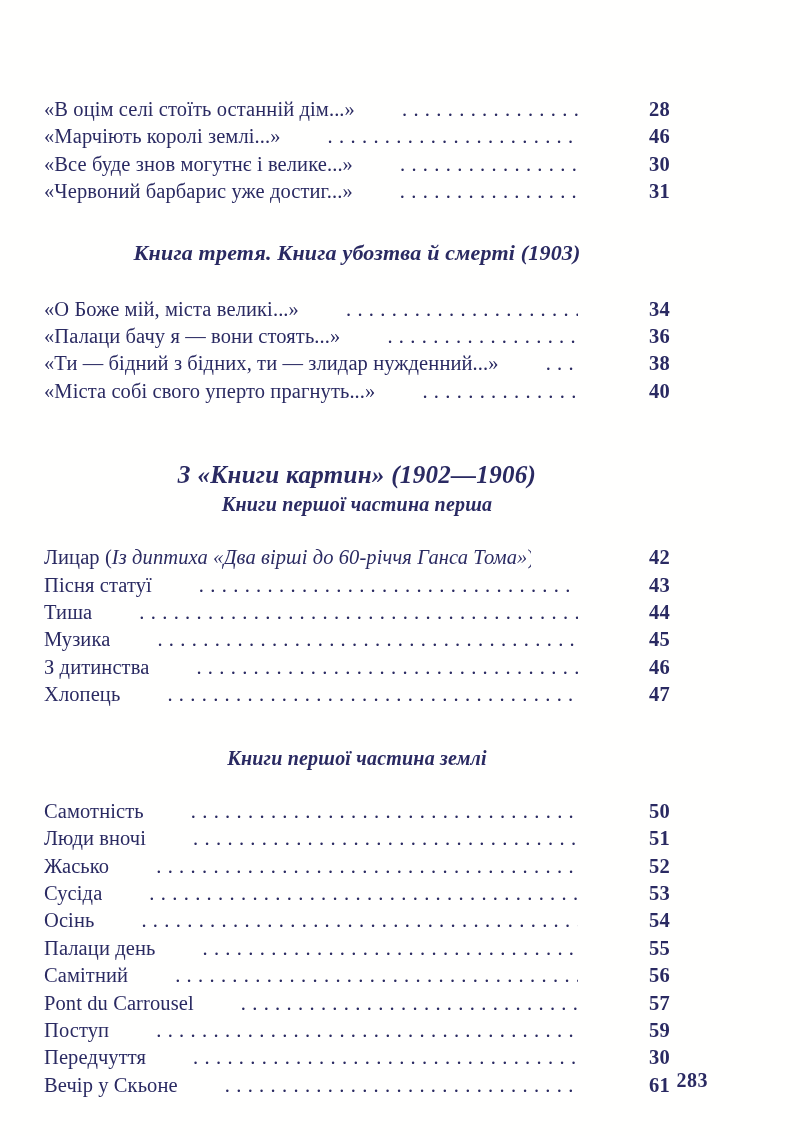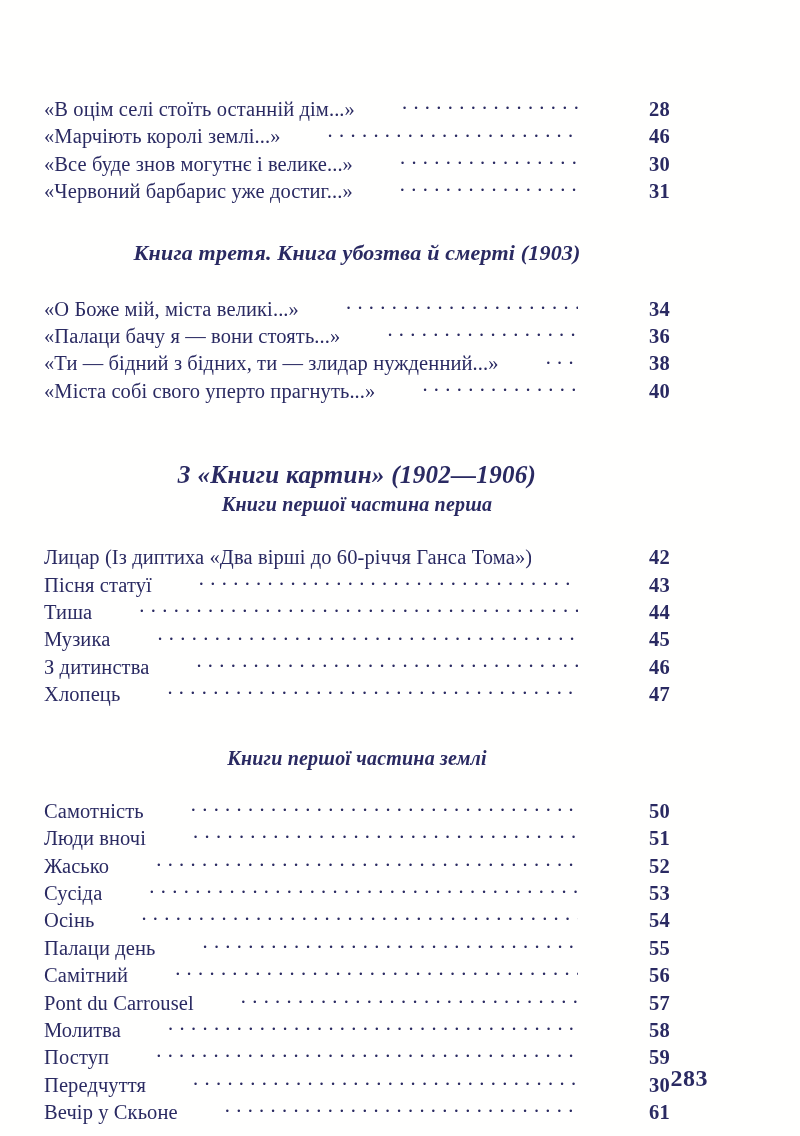--- a/index.html
+++ b/index.html
@@ -27,32 +27,33 @@
     padding: 96px 90px 0 44px;
   }
 
   .toc-block {
     width: 626px;
   }
 
   
   .entry {
     display: flex;
-    align-items: flex-start;
+    align-items: flex-end;
     font-size: 20.5px;
     line-height: 27.4px;
     letter-spacing: 0.1px;
     white-space: nowrap;
     gap: 40px;
   }
   .entry-title {
     flex: 0 1 auto;
     overflow: hidden;
   }
   .entry-title .ital {
+    font-style: italic;
   }
   .leader {
     flex: 1 1 auto;
     overflow: hidden;
     margin: 0 6px 0 7px;
     position: relative;
     height: 1em;
   }
   .leader::before {
     content: ". . . . . . . . . . . . . . . . . . . . . . . . . . . . . . . . . . . . . . . . . . . . . . . . . . . . . . . . . . . . . . . . . . . . . . . . . . . .";
@@ -105,21 +106,21 @@
   .gap-part-inner     { height: 4px; }
   .gap-part-after     { height: 28px; }
   .gap-sub-before     { height: 38px; }
   .gap-sub-after      { height: 28px; }
 
   
   .folio {
     position: absolute;
     right: 92px;
     bottom: 44px;
-    font-size: 24px;
+    font-size: 20px;
     font-weight: 700;
     letter-spacing: 0.5px;
   }
 </style>
 </head>
 <body>
 
 <div class="page">
   <div class="toc-block">
 
@@ -251,25 +252,20 @@
         <span class="entry-title">Самітний</span>
         <span class="leader"></span>
         <span class="entry-page">56</span>
       </div>
       <div class="entry">
         <span class="entry-title">Pont du Carrousel</span>
         <span class="leader"></span>
         <span class="entry-page">57</span>
       </div>
       <div class="entry">
-        <span class="entry-title">Молитва</span>
-        <span class="leader"></span>
-        <span class="entry-page">58</span>
-      </div>
-      <div class="entry">
         <span class="entry-title">Поступ</span>
         <span class="leader"></span>
         <span class="entry-page">59</span>
       </div>
       <div class="entry">
         <span class="entry-title">Передчуття</span>
         <span class="leader"></span>
         <span class="entry-page">30</span>
       </div>
       <div class="entry">

